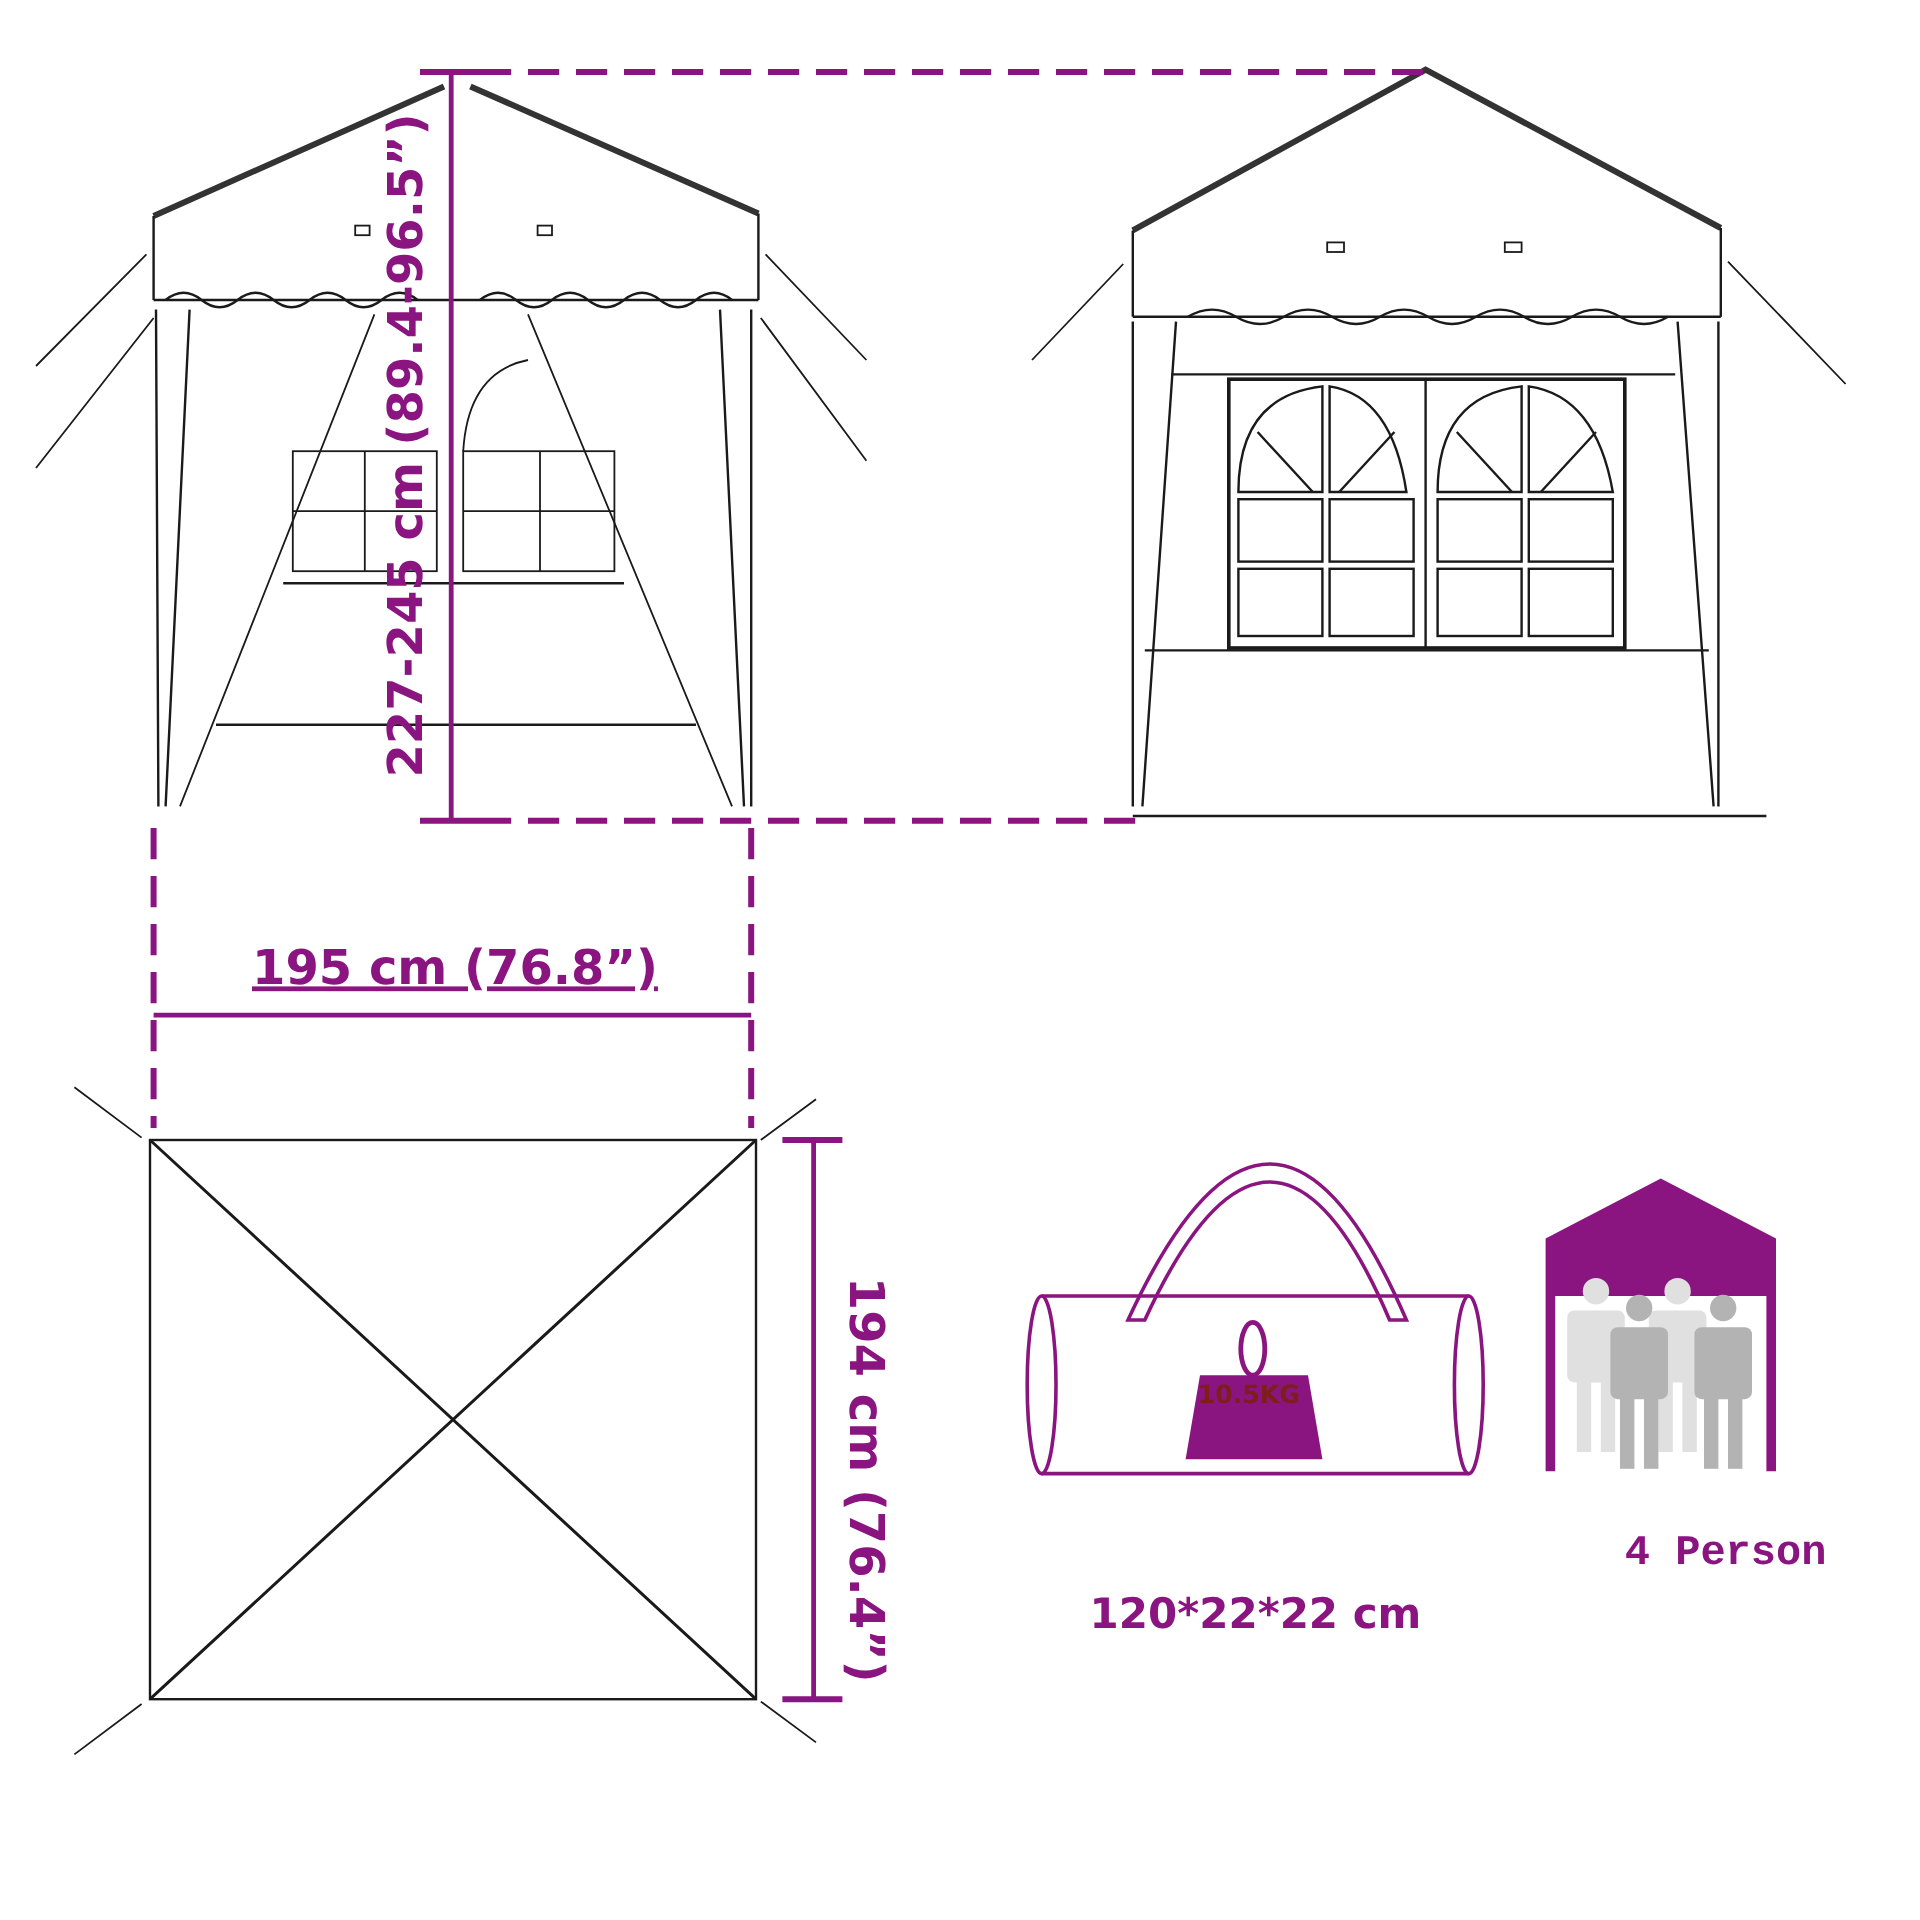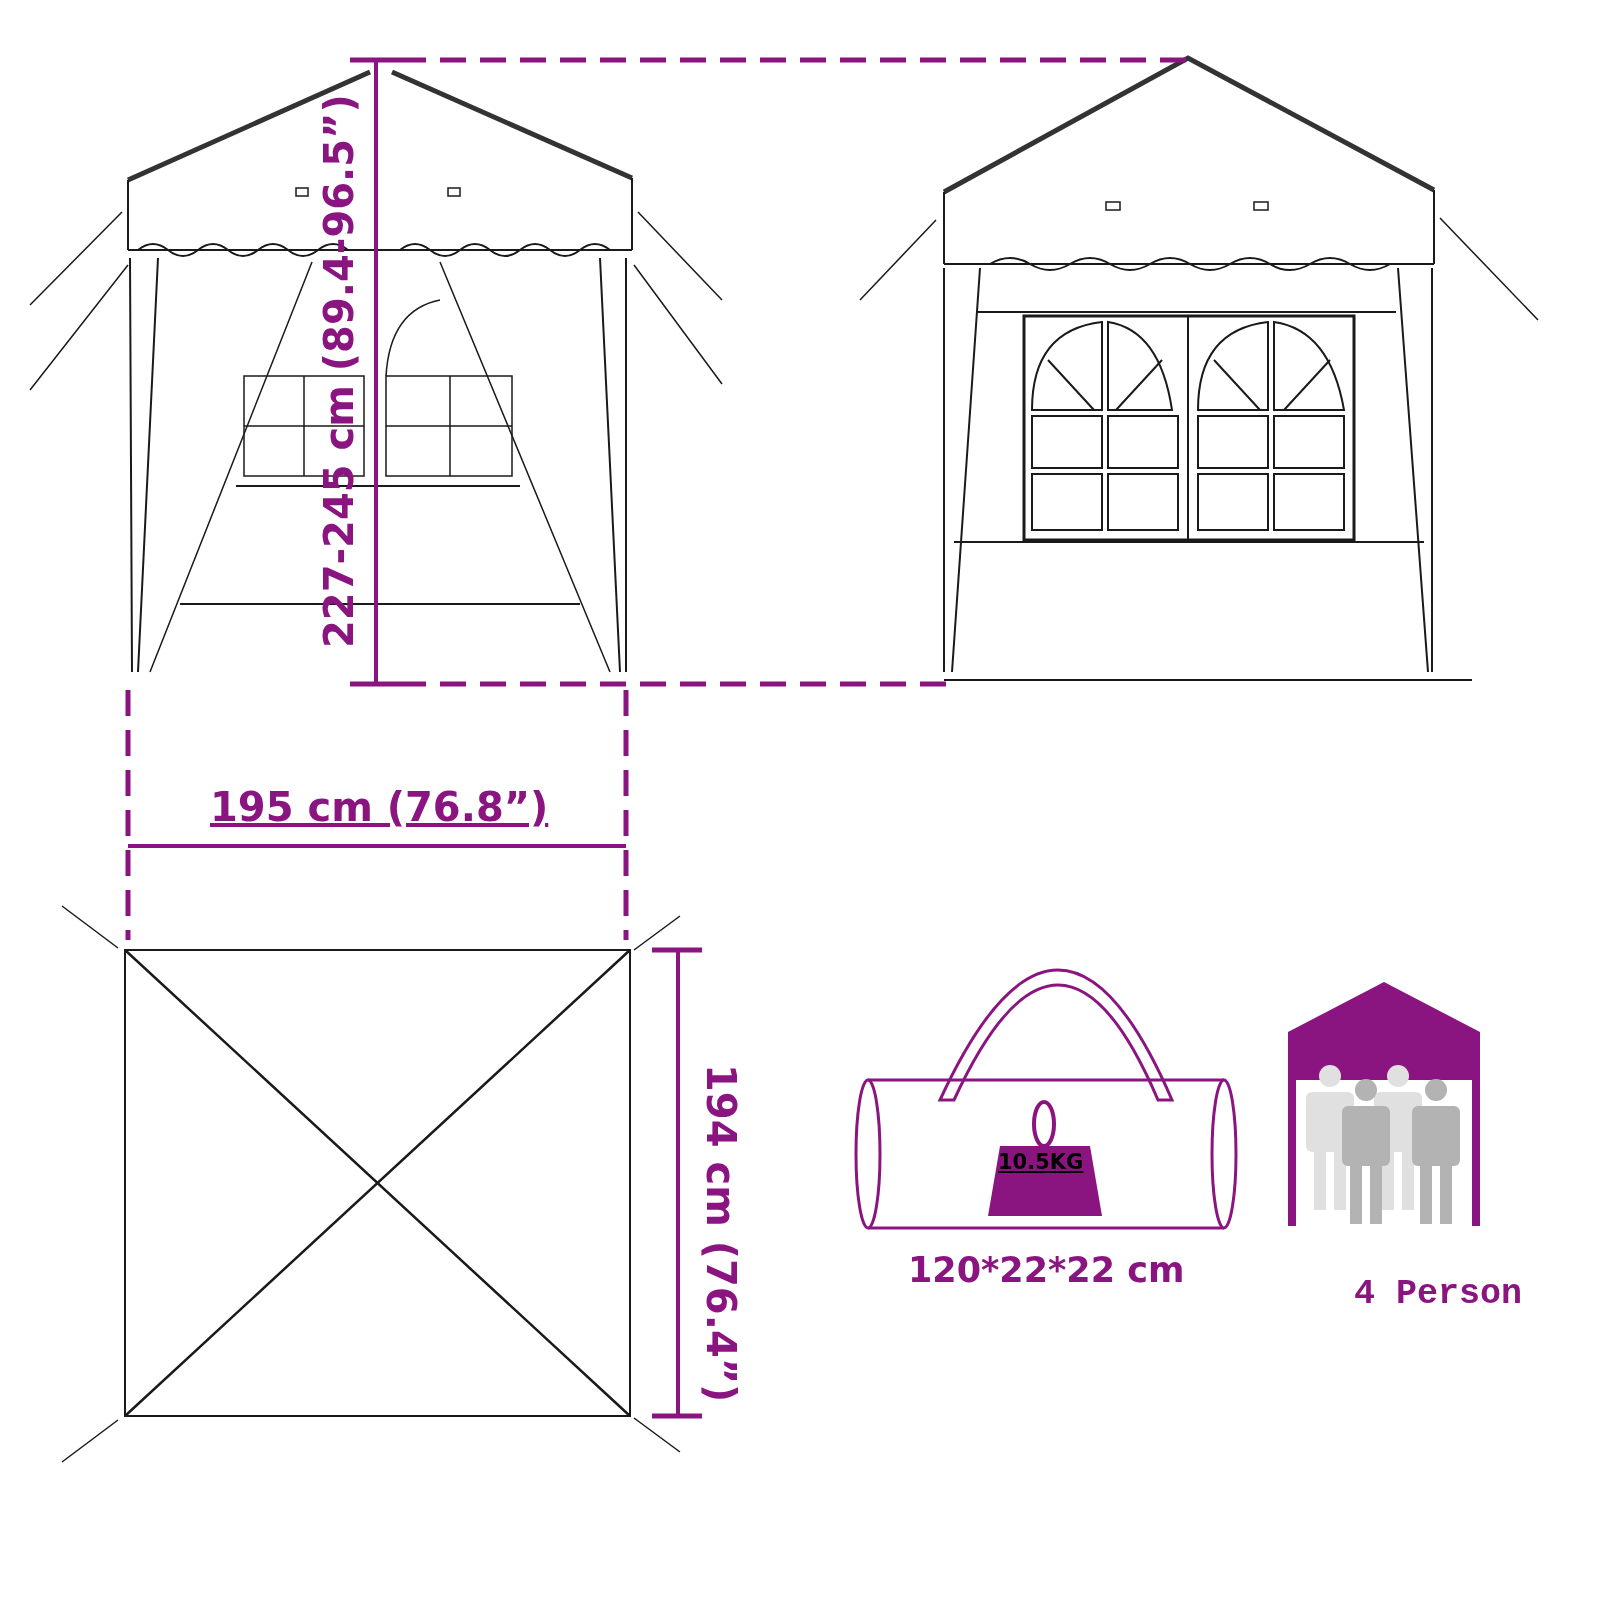--- a/index.html
+++ b/index.html
@@ -127,17 +127,17 @@
     </g>
   </g>
 </svg>
 
 <div class="lbl purple vlabel" style="left:316px; top:648px; font-size:40px; transform:rotate(-90deg);">227-245 cm (89.4-96.5”)</div>
 
 <div class="lbl purple" style="left:210px; top:784px; font-size:40px;text-decoration:underline;">195 cm (76.8”)</div>
 
 <div class="lbl purple vlabel" style="left:744px; top:1064px; font-size:40px; transform:rotate(90deg);">194 cm (76.4”)</div>
 
-<div class="lbl" style="left:998px; top:1150px; font-size:21px; color:#000000;text-decoration:underline;">10.5KG</div>
+<div class="lbl" style="left:998px; top:1150px; font-size:21px; color:#7f1d1d;">10.5KG</div>
 
-<div class="lbl purple" style="left:908px; top:1250px; font-size:35px;">120*22*22 cm</div>
+<div class="lbl purple" style="left:908px; top:1326px; font-size:35px;">120*22*22 cm</div>
 
 <div class="lbl purple" style="left:1354px; top:1274px; font-size:35px;font-family:Liberation Mono, monospace;">4 Person</div>
 
 </body></html>

